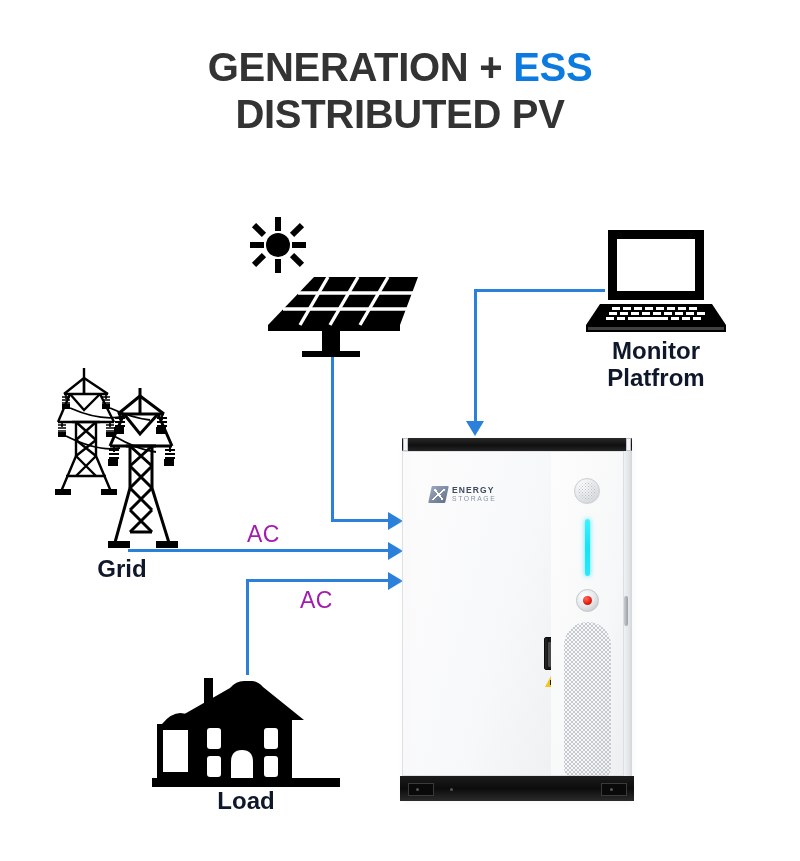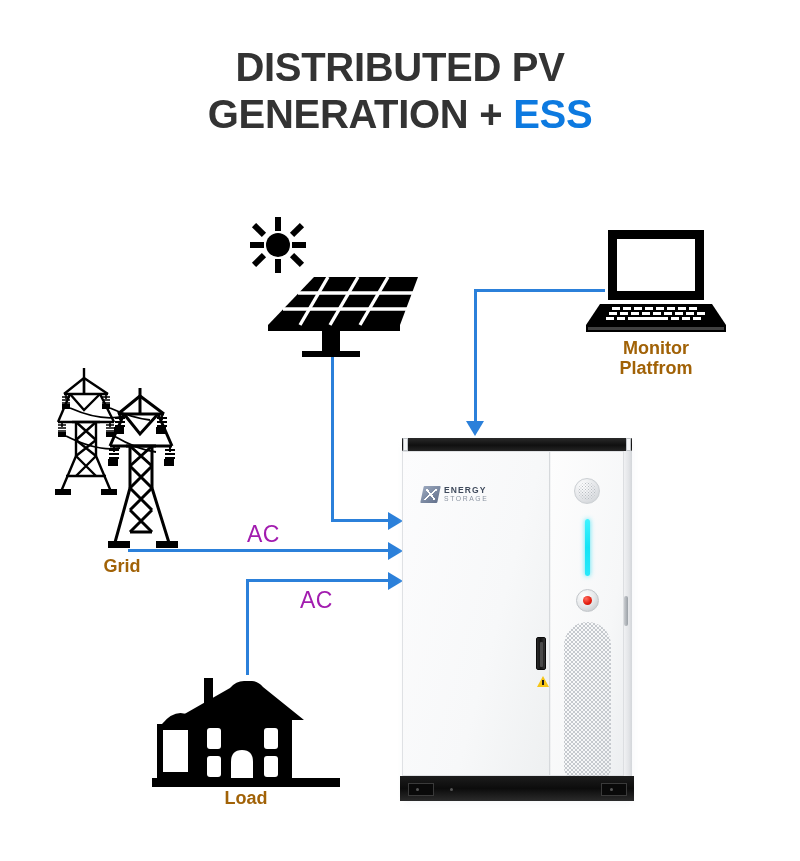--- a/index.html
+++ b/index.html
@@ -34,23 +34,23 @@
   }
   .title-line { display: block; white-space: pre; }
   .title-accent { color: #0d7ae0; }
 
   
   .node { position: absolute; }
   .node-label {
     position: absolute;
     width: 100%;
     text-align: center;
-    font-size: 18px;
+    font-size: 24px;
     font-weight: bold;
-    color: #a16207;
+    color: #0f172a;
     line-height: 1.12;
     white-space: pre-line;
   }
 
   
   .wire { position: absolute; background: #2b80da; }
   .wire-h { height: 3px; }
   .wire-v { width: 3px; }
   .arrow-right {
     position: absolute;
@@ -100,21 +100,21 @@
   .cab-body {
     position: absolute;
     left: 4px; top: 19px;
     width: 230px; height: 325px;
     background: linear-gradient(100deg,#fbfbfc 0%, #f3f4f5 55%, #e9eaec 100%);
     border: 1px solid #dfe1e4;
     box-sizing: border-box;
   }
   .cab-door-left {
     position: absolute;
-    left: 5px; top: 20px;
+    left: 13px; top: 20px;
     width: 147px; height: 323px;
     background: linear-gradient(105deg,#fcfcfd 0%,#f7f8f9 60%,#eef0f1 100%);
     border-right: 1px solid #d6d9dc;
     box-sizing: border-box;
   }
   .cab-panel-right {
     position: absolute;
     left: 153px; top: 20px;
     width: 72px; height: 323px;
     background: linear-gradient(100deg,#fdfdfd 0%,#f6f7f8 70%,#eceef0 100%);
@@ -283,22 +283,22 @@
 
   
   .icon-svg { display: block; }
 </style>
 </head>
 <body>
 
 <div id="stage">
 
   <div class="title-block">
+    <span class="title-line"><span>GENERATION + </span><span class="title-accent">ESS</span></span>
     <span class="title-line">DISTRIBUTED PV</span>
-    <span class="title-line"><span>GENERATION + </span><span class="title-accent">ESS</span></span>
   </div>
 
   <div class="wire wire-v" style="left:331px; top:355px; height:167px;"></div>
   <div class="wire wire-h" style="left:331px; top:519px; width:60px;"></div>
   <div class="arrow-right" style="left:388px; top:512px;"></div>
 
   <div class="wire wire-h" style="left:128px; top:549px; width:265px;"></div>
   <div class="arrow-right" style="left:388px; top:542px;"></div>
   <div class="wire-label" style="left:247px; top:521px;">AC</div>
 

